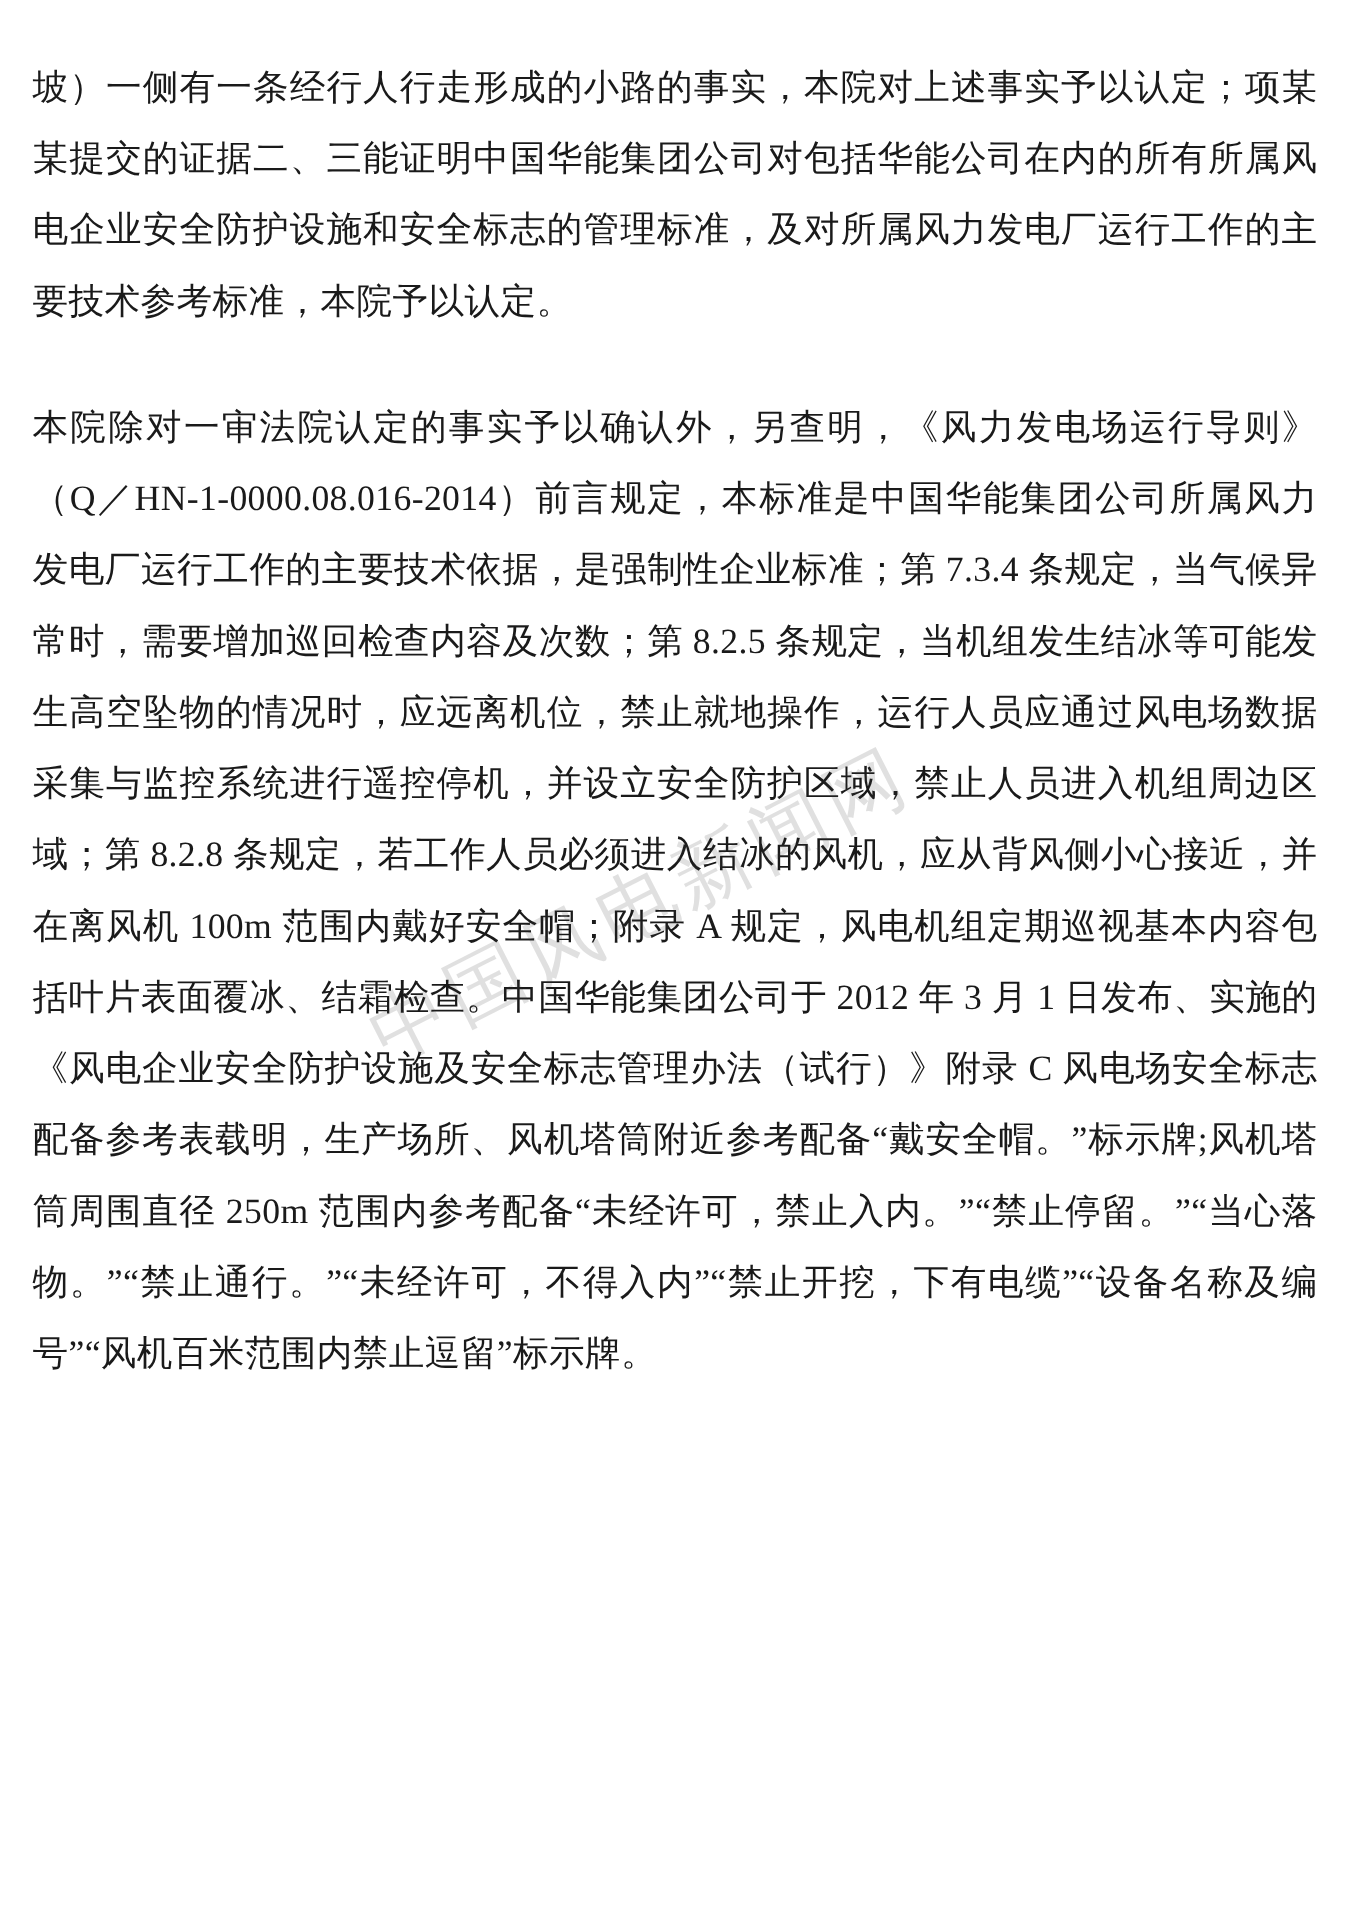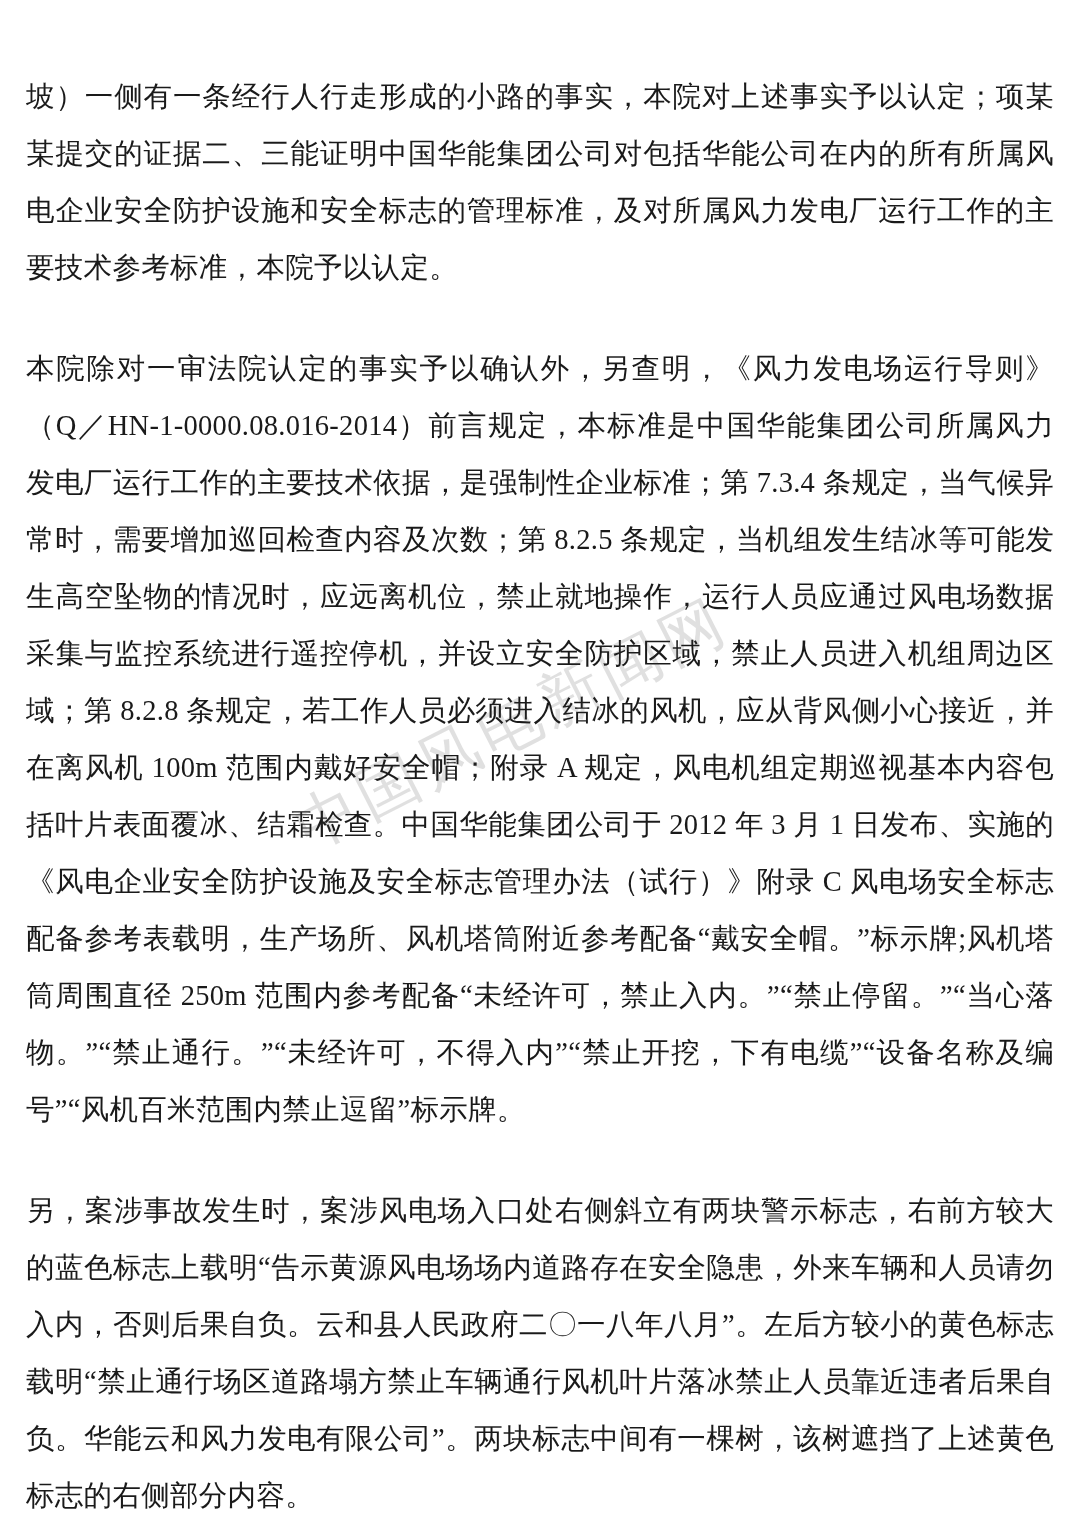--- a/index.html
+++ b/index.html
@@ -11,21 +11,21 @@
     position: relative;
     width: 1080px;
     height: 1527px;
     background: #ffffff;
     overflow: hidden;
     font-family: "Liberation Serif", "DejaVu Serif", serif;
   }
   .content {
     position: absolute;
     left: 26px;
-    top: 68px;
+    top: 42px;
     width: 1028px;
   }
   .para {
     font-size: 28.5px;
     line-height: 57px;
     color: #1a1a1a;
     text-align: justify;
     text-justify: inter-ideograph;
     letter-spacing: 0.3px;
     margin: 0;
@@ -61,20 +61,19 @@
   }
 </style>
 </head>
 <body>
 
 <div class="page">
 
   <div class="content">
     <p class="para">坡）一侧有一条经行人行走形成的小路的事实，本院对上述事实予以认定；项某某提交的证据二、三能证明中国华能集团公司对包括华能公司在内的所有所属风电企业安全防护设施和安全标志的管理标准，及对所属风力发电厂运行工作的主要技术参考标准，本院予以认定。</p>
     <p class="para">本院除对一审法院认定的事实予以确认外，另查明，《风力发电场运行导则》（Q／HN-1-0000.08.016-2014）前言规定，本标准是中国华能集团公司所属风力发电厂运行工作的主要技术依据，是强制性企业标准；第 7.3.4 条规定，当气候异常时，需要增加巡回检查内容及次数；第 8.2.5 条规定，当机组发生结冰等可能发生高空坠物的情况时，应远离机位，禁止就地操作，运行人员应通过风电场数据采集与监控系统进行遥控停机，并设立安全防护区域，禁止人员进入机组周边区域；第 8.2.8 条规定，若工作人员必须进入结冰的风机，应从背风侧小心接近，并在离风机 100m 范围内戴好安全帽；附录 A 规定，风电机组定期巡视基本内容包括叶片表面覆冰、结霜检查。中国华能集团公司于 2012 年 3 月 1 日发布、实施的《风电企业安全防护设施及安全标志管理办法（试行）》附录 C 风电场安全标志配备参考表载明，生产场所、风机塔筒附近参考配备“戴安全帽。”标示牌;风机塔筒周围直径 250m 范围内参考配备“未经许可，禁止入内。”“禁止停留。”“当心落物。”“禁止通行。”“未经许可，不得入内”“禁止开挖，下有电缆”“设备名称及编号”“风机百米范围内禁止逗留”标示牌。</p>
-    <p class="para">另，案涉事故发生时，案涉风电场入口处右侧斜立有两块警示标志，右前方较大的蓝色标志上载明“告示黄源风电场场内道路存在安全隐患，外来车辆和人员请勿入内，否则后果自负。云和县人民政府二〇一八年八月”。左后方较小的黄色标志载明“禁止通行场区道路塌方禁止车辆通行风机叶片落冰禁止人员靠近违者后果自负。华能云和风力发电有限公司”。两块标志中间有一棵树，该树遮挡了上述黄色标志的右侧部分内容。</p>
   </div>
 
   <div class="watermark">
     <span>中国风电新闻网</span>
   </div>
 
 </div>
 
 </body></html>

